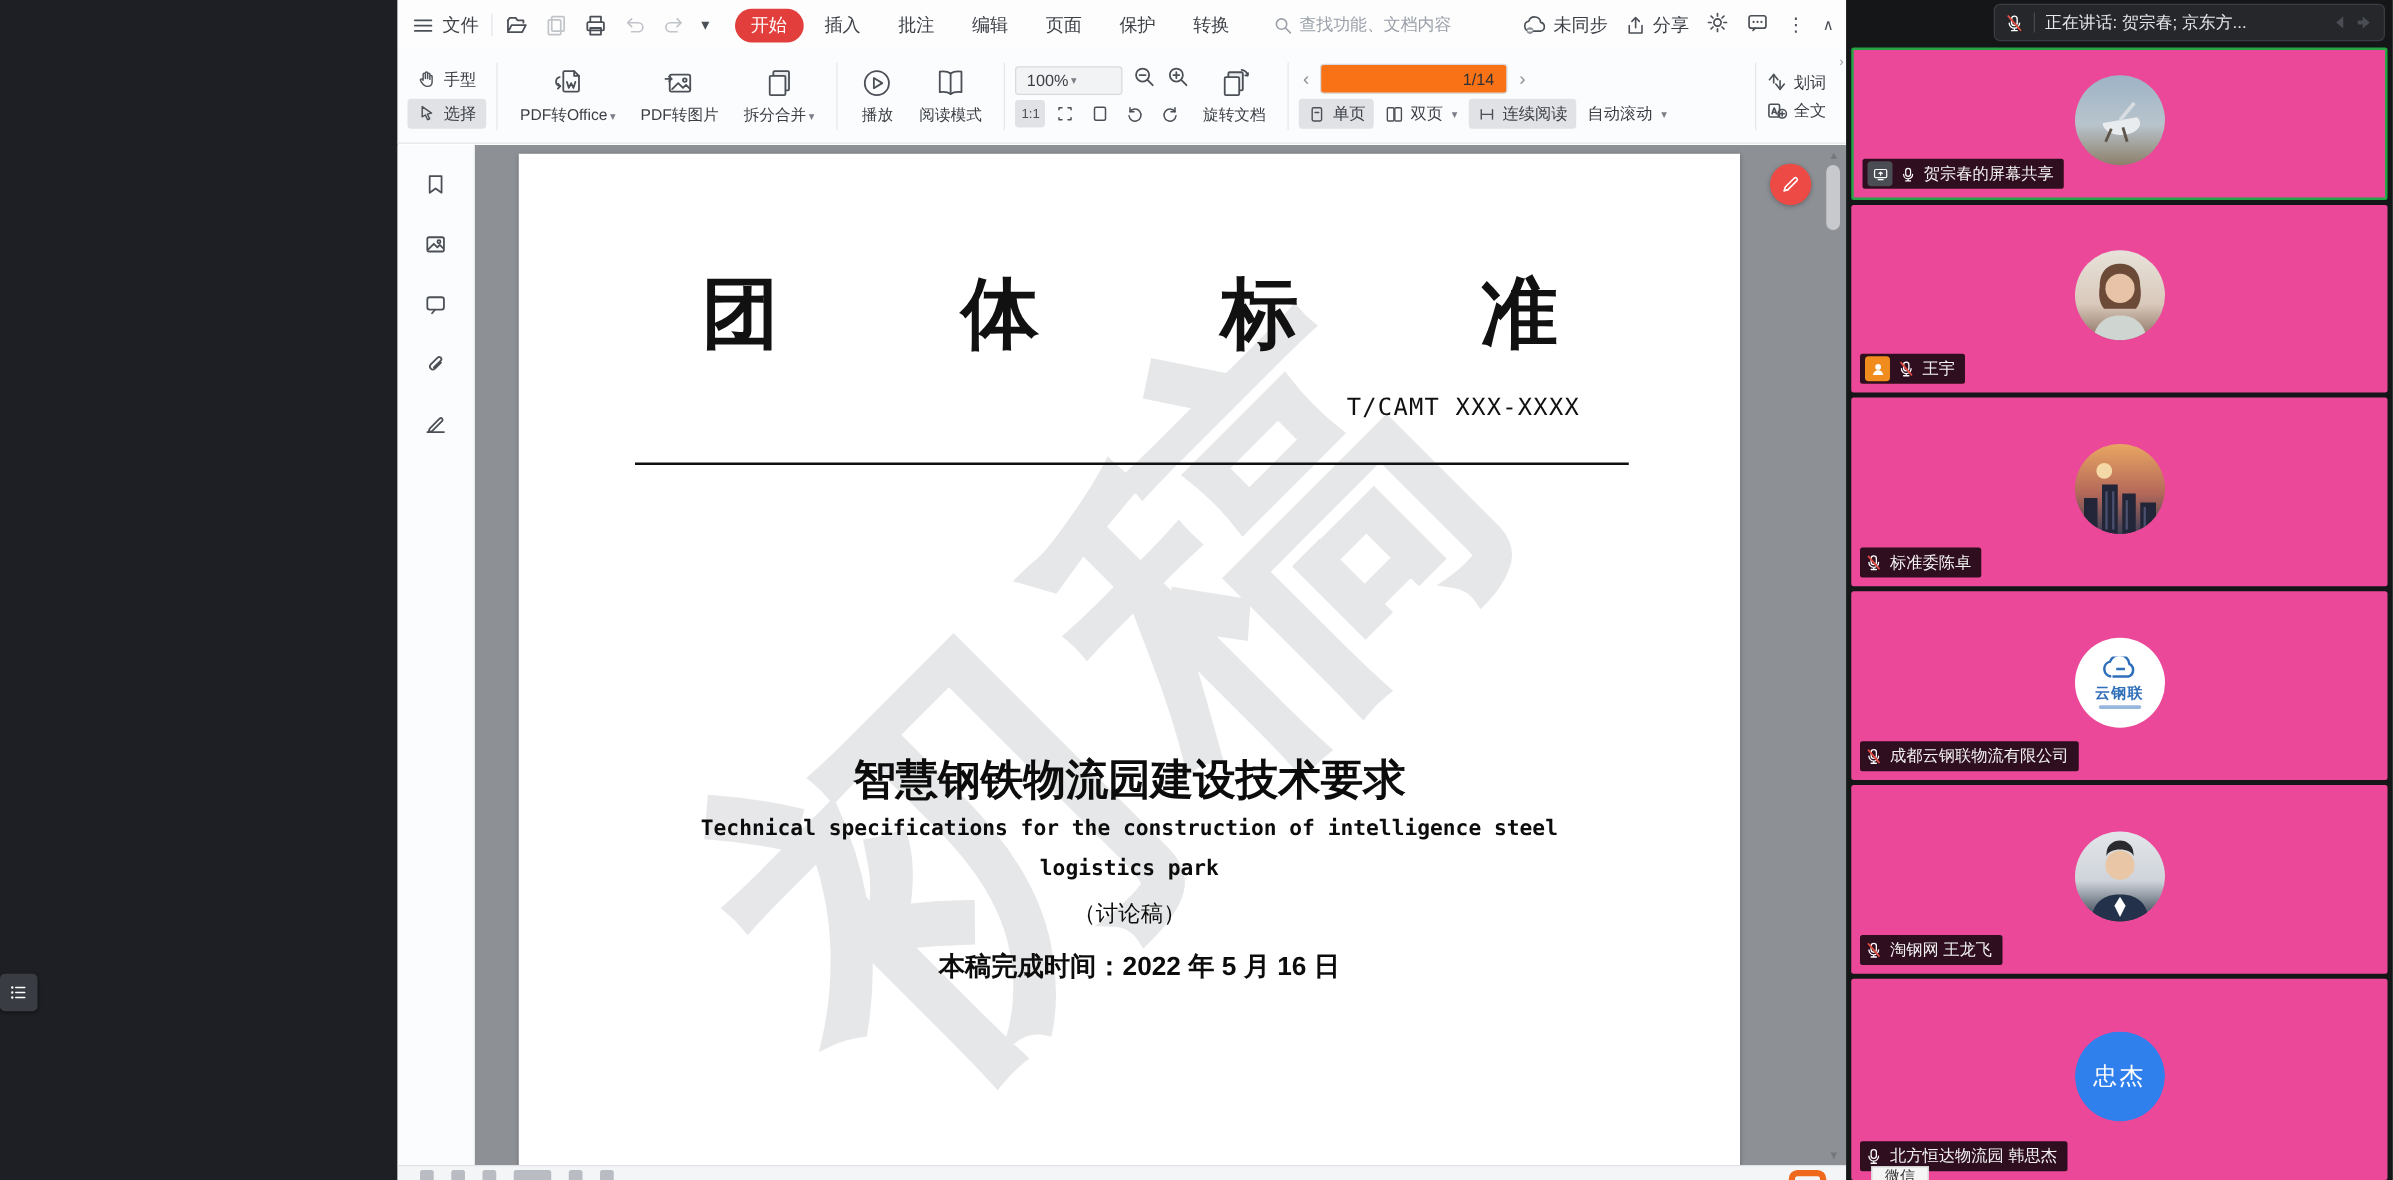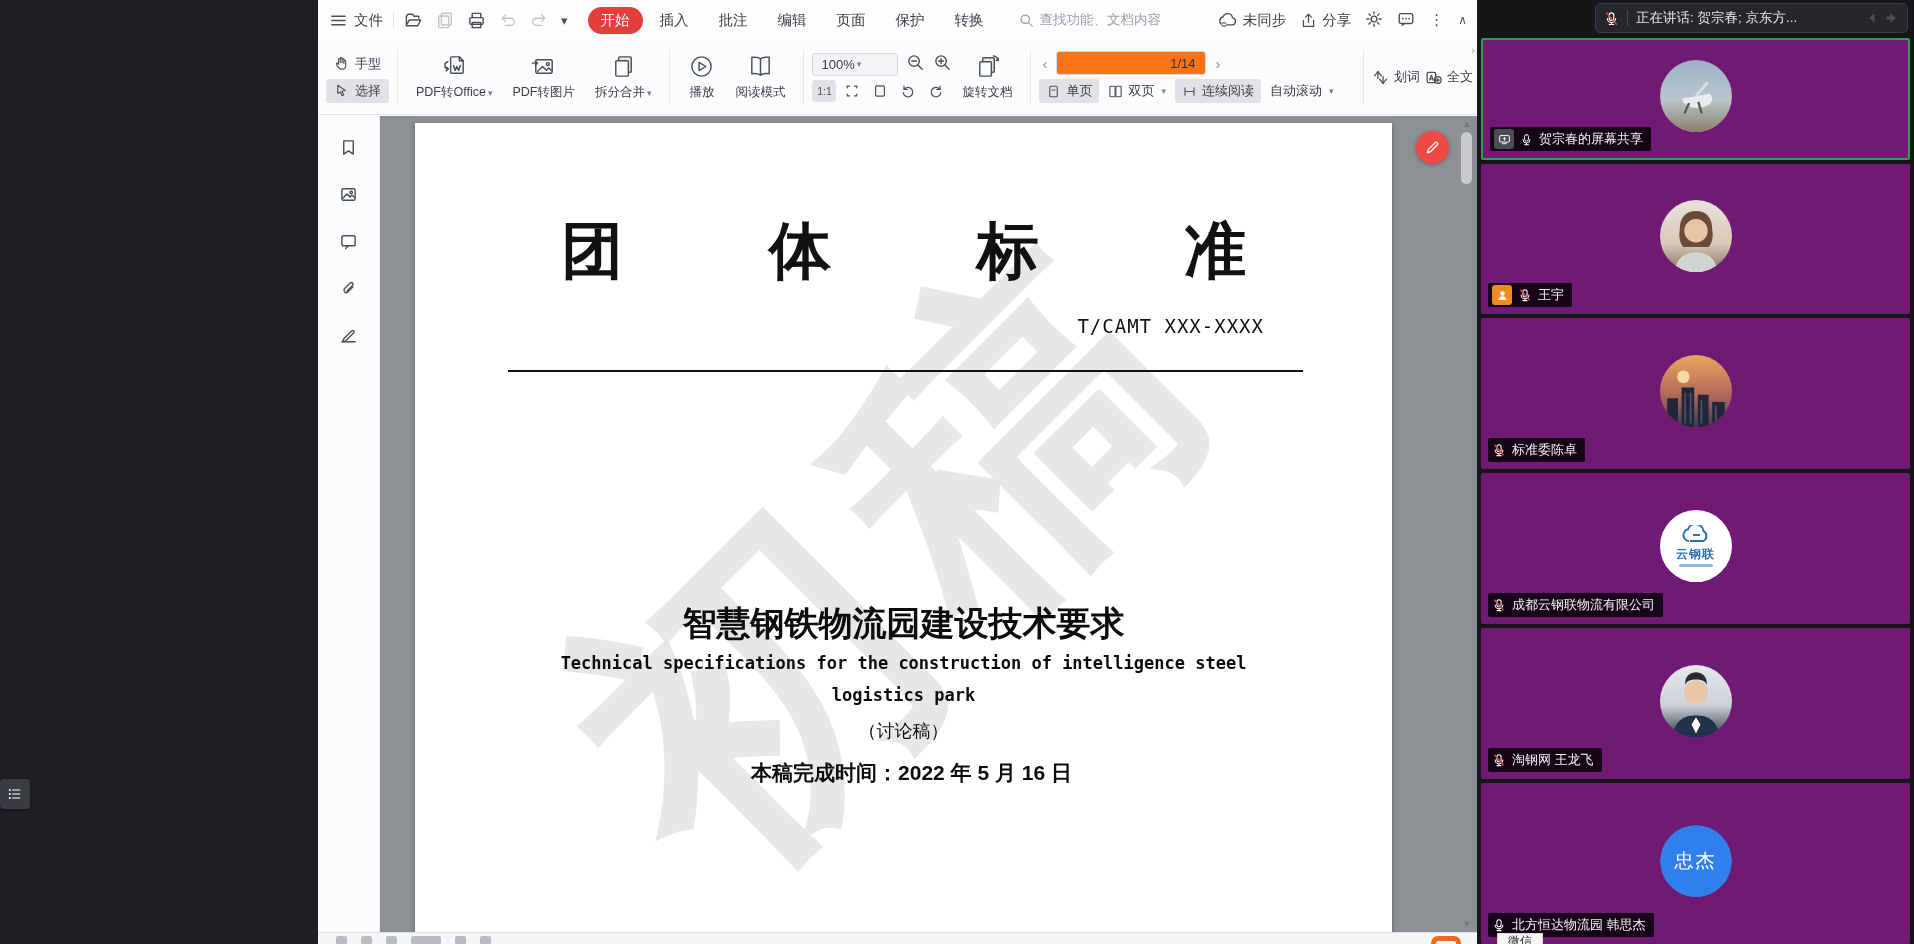--- a/index.html
+++ b/index.html
@@ -45,21 +45,21 @@
     font-size:10.5px; cursor:pointer; color:#4b4f56; }
   .fitbtn.sel { background:#e0e2e6; }
   .navcol { display:flex; flex-direction:column; gap:4px; justify-content:center; }
   .navtop { display:flex; align-items:center; gap:6px; }
   .navarrow { color:#8b8f96; font-size:15px; cursor:pointer; padding:0 3px; }
   .pageinput { width:150px; height:24px; border:1px solid #d7dade; border-radius:3px; text-align:right;
     padding:0 10px; font-size:13px; color:#2d3136; background:#f97316; }
   .viewrow { display:flex; align-items:center; gap:2px; }
   .viewbtn { display:flex; align-items:center; gap:5px; padding:3px 7px; font-size:13px; border-radius:3px; cursor:pointer; white-space:nowrap; }
   .viewbtn.sel { background:#e0e2e6; }
-  .transcol { display:flex; gap:5px; justify-content:flex-start; margin-left:auto; padding-right:4px; }
+  .transcol { display:flex; flex-direction:column; gap:5px; justify-content:flex-start; margin-left:auto; padding-right:16px; }
   .transbtn { display:flex; align-items:center; gap:5px; font-size:13px; cursor:pointer; white-space:nowrap; }
   .expand-arrow { position:absolute; right:2px; top:44px; color:#9ea2a9; font-size:11px; }
 
   .body-row { position:absolute; top:116px; left:0; right:0; bottom:12px; display:flex; }
   .side-strip { width:62px; background:#fbfcfd; border-right:1px solid #e8eaec; display:flex; flex-direction:column;
     align-items:center; padding-top:22px; gap:24px; flex:none; }
   .side-strip .sbtn { cursor:pointer; }
 
   .doc-area { position:relative; flex:1; background:#8d9095; overflow:hidden; }
   .page { position:absolute; left:35px; top:7px; width:977px; height:830px; background:#fff;
@@ -95,21 +95,21 @@
   .status-sliver i { width:11px; height:9px; background:#b9bcc2; border-radius:2px; }
 
   
   .conf { position:absolute; left:1477px; top:0; width:437px; height:944px; background:#151618; overflow:hidden; }
   .banner { position:absolute; left:118px; right:6px; top:3px; height:30px; background:#26272b; border:1px solid #3a3c41;
     border-radius:5px; display:flex; align-items:center; padding:0 8px; gap:8px; }
   .banner .btxt { color:#e6e7e9; font-size:13.5px; white-space:nowrap; overflow:hidden; flex:1; }
   .banner .bdiv { width:1px; height:16px; background:#45484e; }
   .barrows { display:flex; gap:2px; }
 
-  .tile { position:absolute; left:4px; width:429px; background:#701a75; border-radius:2px; overflow:hidden; }
+  .tile { position:absolute; left:4px; width:429px; background:#ec4899; border-radius:2px; overflow:hidden; }
   .tile.speaking { border:2px solid #25a546; }
   .avatar { position:absolute; left:50%; top:50%; transform:translate(-50%,-54%); width:72px; height:72px;
     border-radius:50%; overflow:hidden; display:flex; align-items:center; justify-content:center; }
   .nameplate { position:absolute; left:7px; bottom:7px; height:24px; background:rgba(0,0,0,.8); border-radius:2px;
     display:flex; align-items:center; gap:6px; padding:0 8px 0 4px; }
   .nameplate .pname { color:#f2f2f2; font-size:13px; white-space:nowrap; }
   .badge { width:20px; height:20px; border-radius:3px; display:flex; align-items:center; justify-content:center; flex:none; }
   .badge.share { background:#4a4d53; }
   .badge.orange { background:#f08c1e; }
   .init-circle { width:72px; height:72px; border-radius:50%; background:#2f80ed; color:#fff; font-size:19px;

